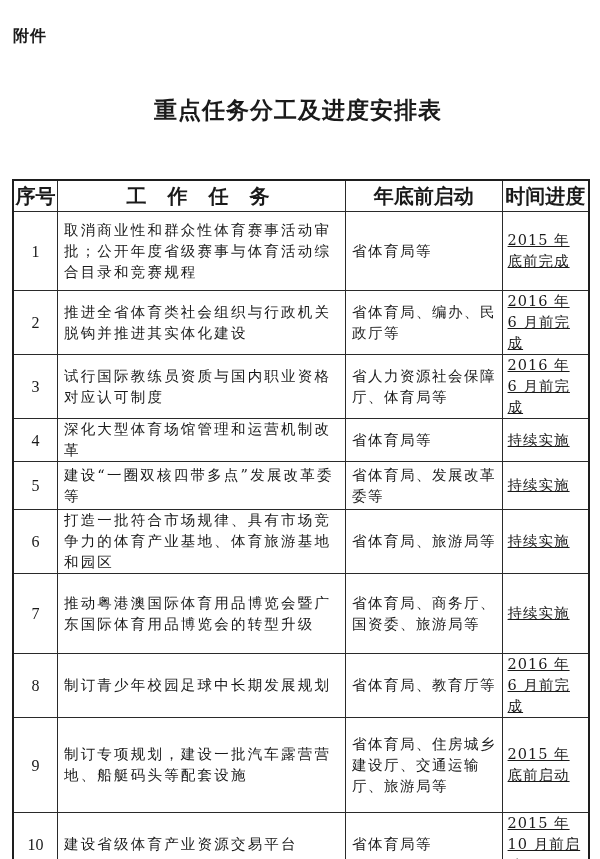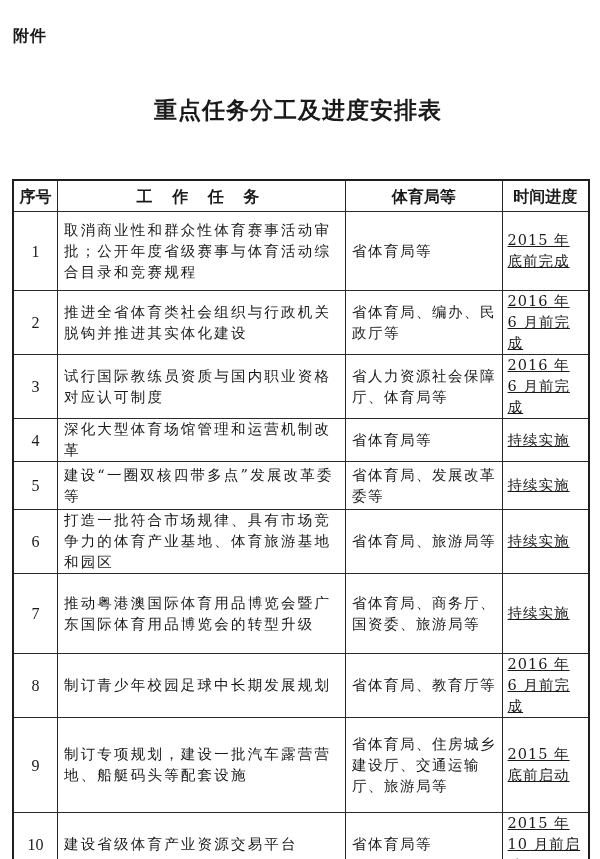--- a/index.html
+++ b/index.html
@@ -49,21 +49,21 @@
   .task-table td, .task-table th {
     border: 1px solid #2a2a2a;
     padding: 0 4px;
     font-size: 14.5px;
     line-height: 21px;
     vertical-align: middle;
   }
   .task-table th {
     font-family: "DejaVu Sans", "Liberation Sans", sans-serif;
     font-weight: bold;
-    font-size: 16px;
+    font-size: 20px;
     text-align: center;
     height: 30px;
     padding: 0;
   }
   .col-no { width: 44px; }
   .col-task { width: 285px; }
   .col-dept { width: 155px; }
   .col-time { width: 86px; }
   td.c-no {
     text-align: center;
@@ -96,21 +96,21 @@
   <colgroup>
     <col class="col-no">
     <col class="col-task">
     <col class="col-dept">
     <col class="col-time">
   </colgroup>
   <thead>
     <tr>
       <th>序号</th>
       <th class="h-task">工 作 任 务</th>
-      <th>体育局等</th>
+      <th>年底前启动</th>
       <th>时间进度</th>
     </tr>
   </thead>
   <tbody>
     <tr style="height:79px">
       <td class="c-no">1</td>
       <td class="c-task">取消商业性和群众性体育赛事活动审批；公开年度省级赛事与体育活动综合目录和竞赛规程</td>
       <td class="c-dept">省体育局等</td>
       <td class="c-time">2015 年底前完成</td>
     </tr>

